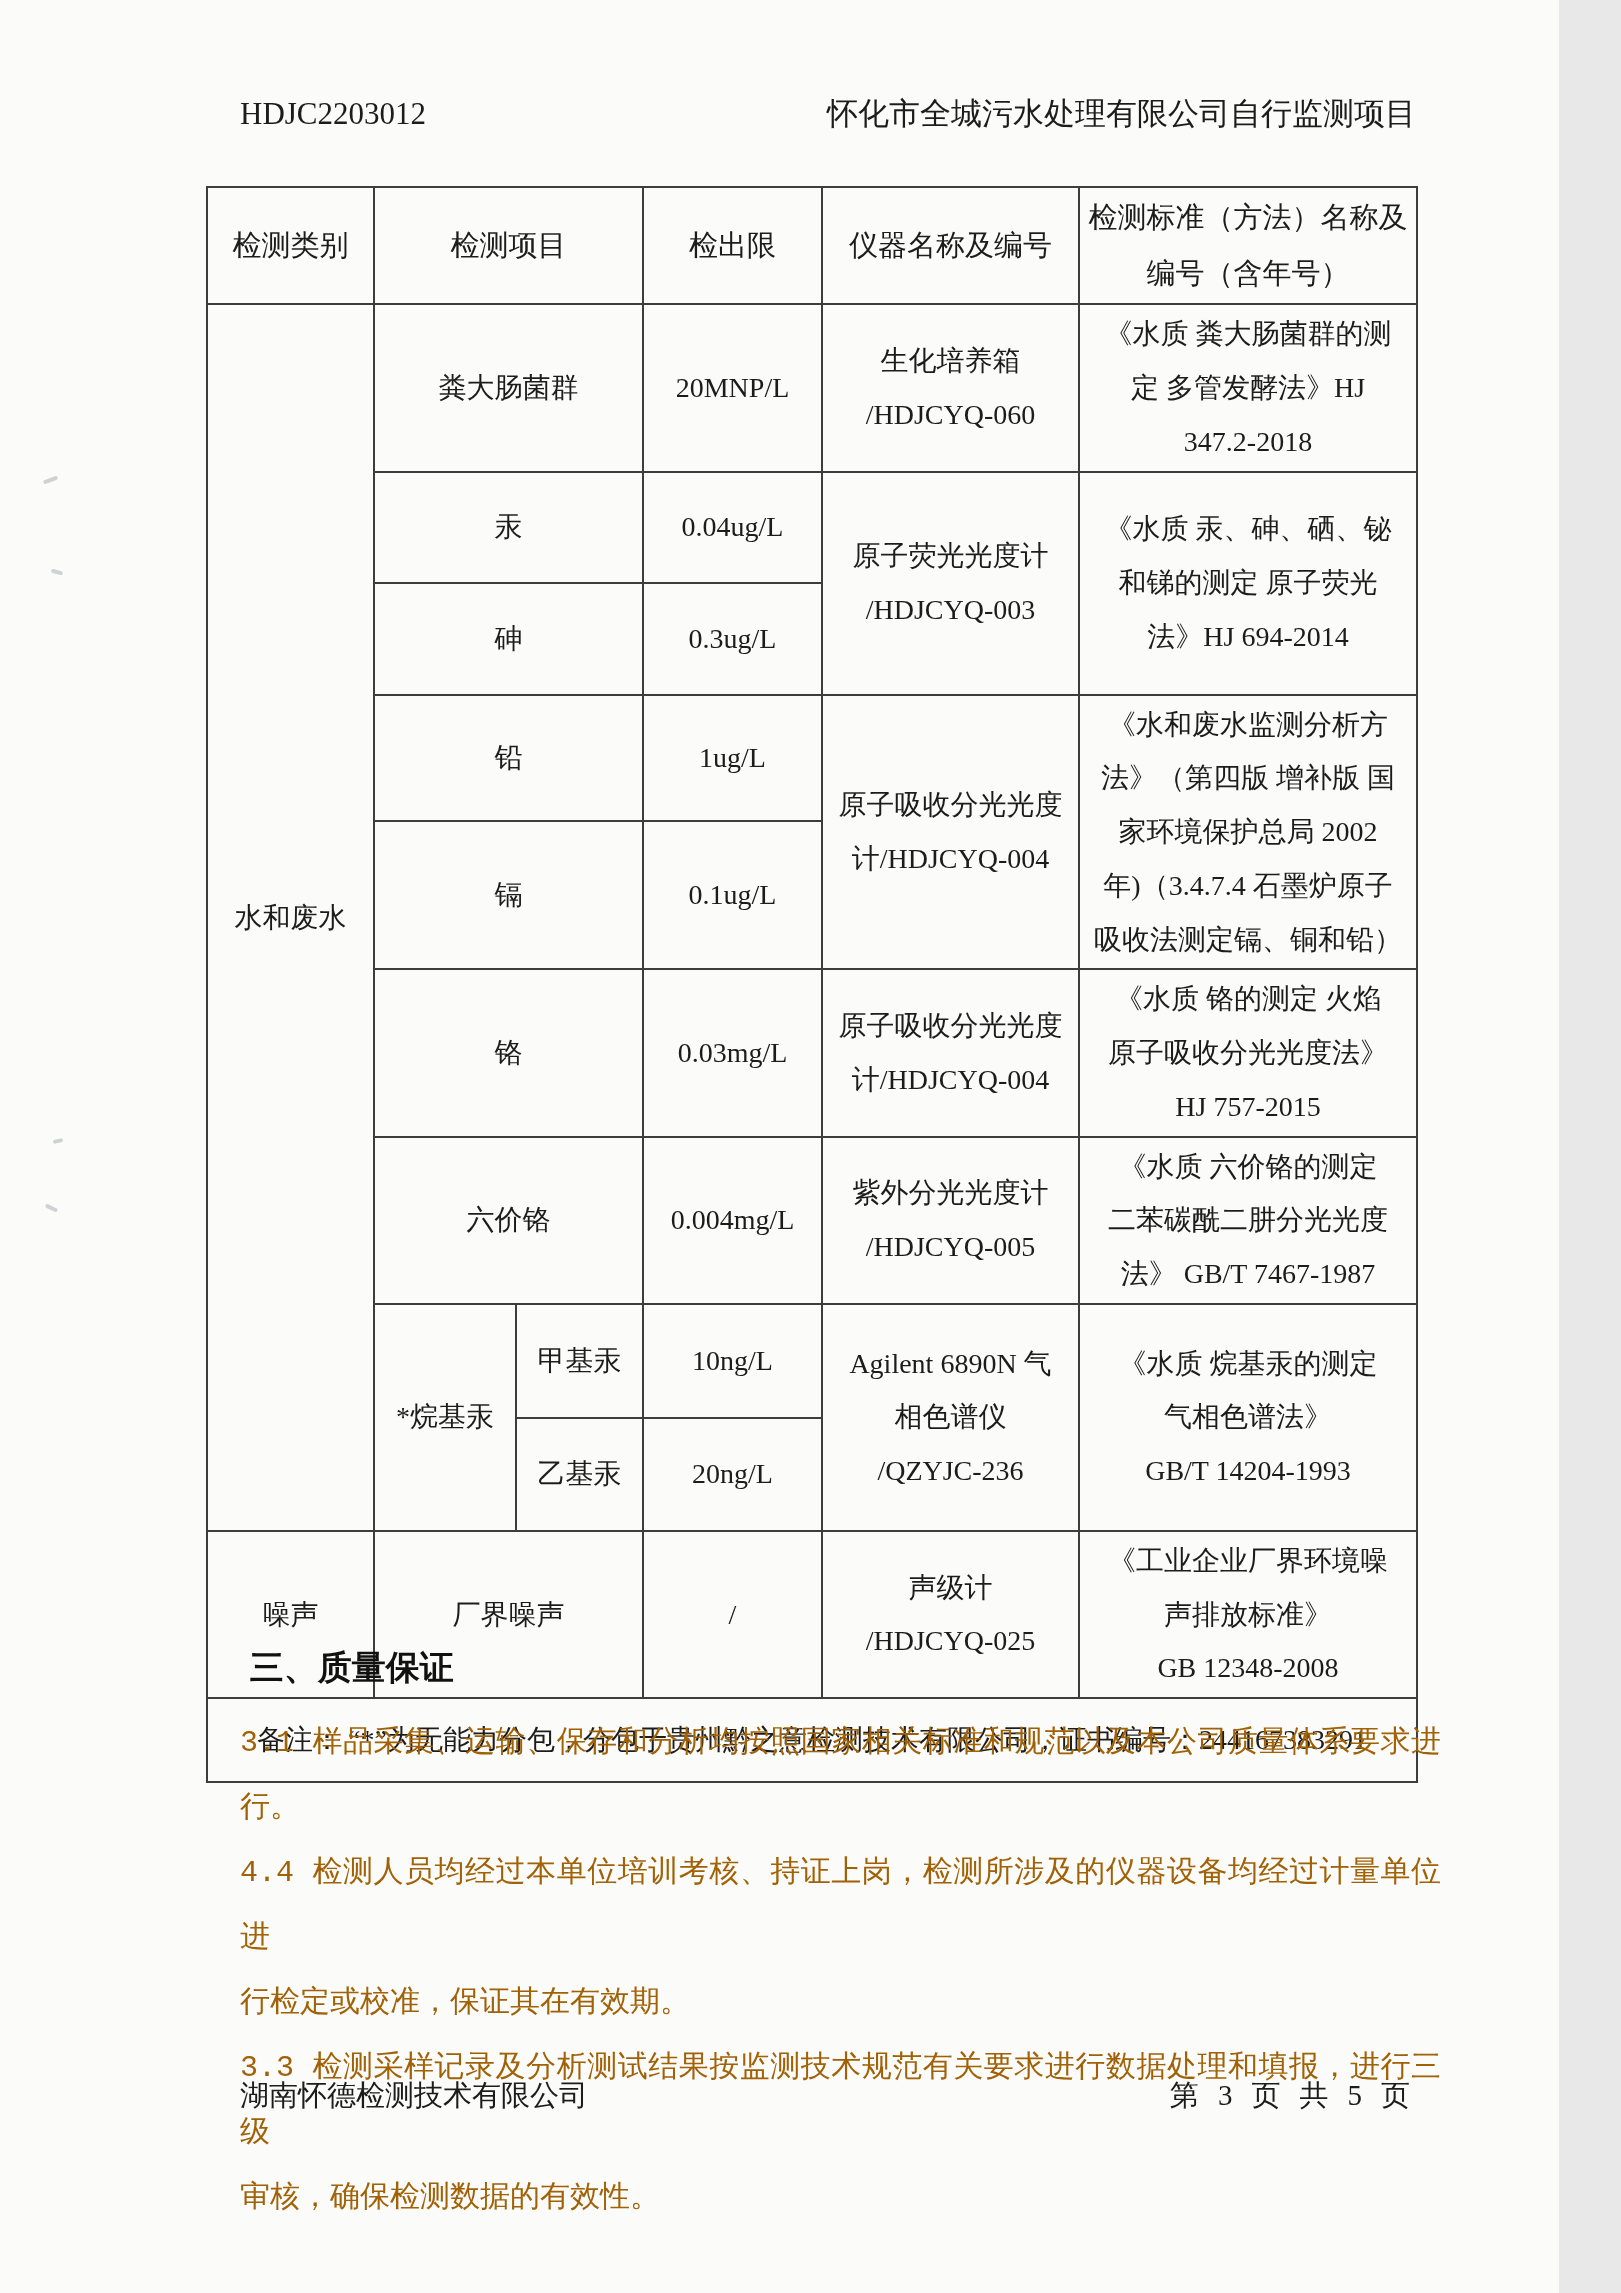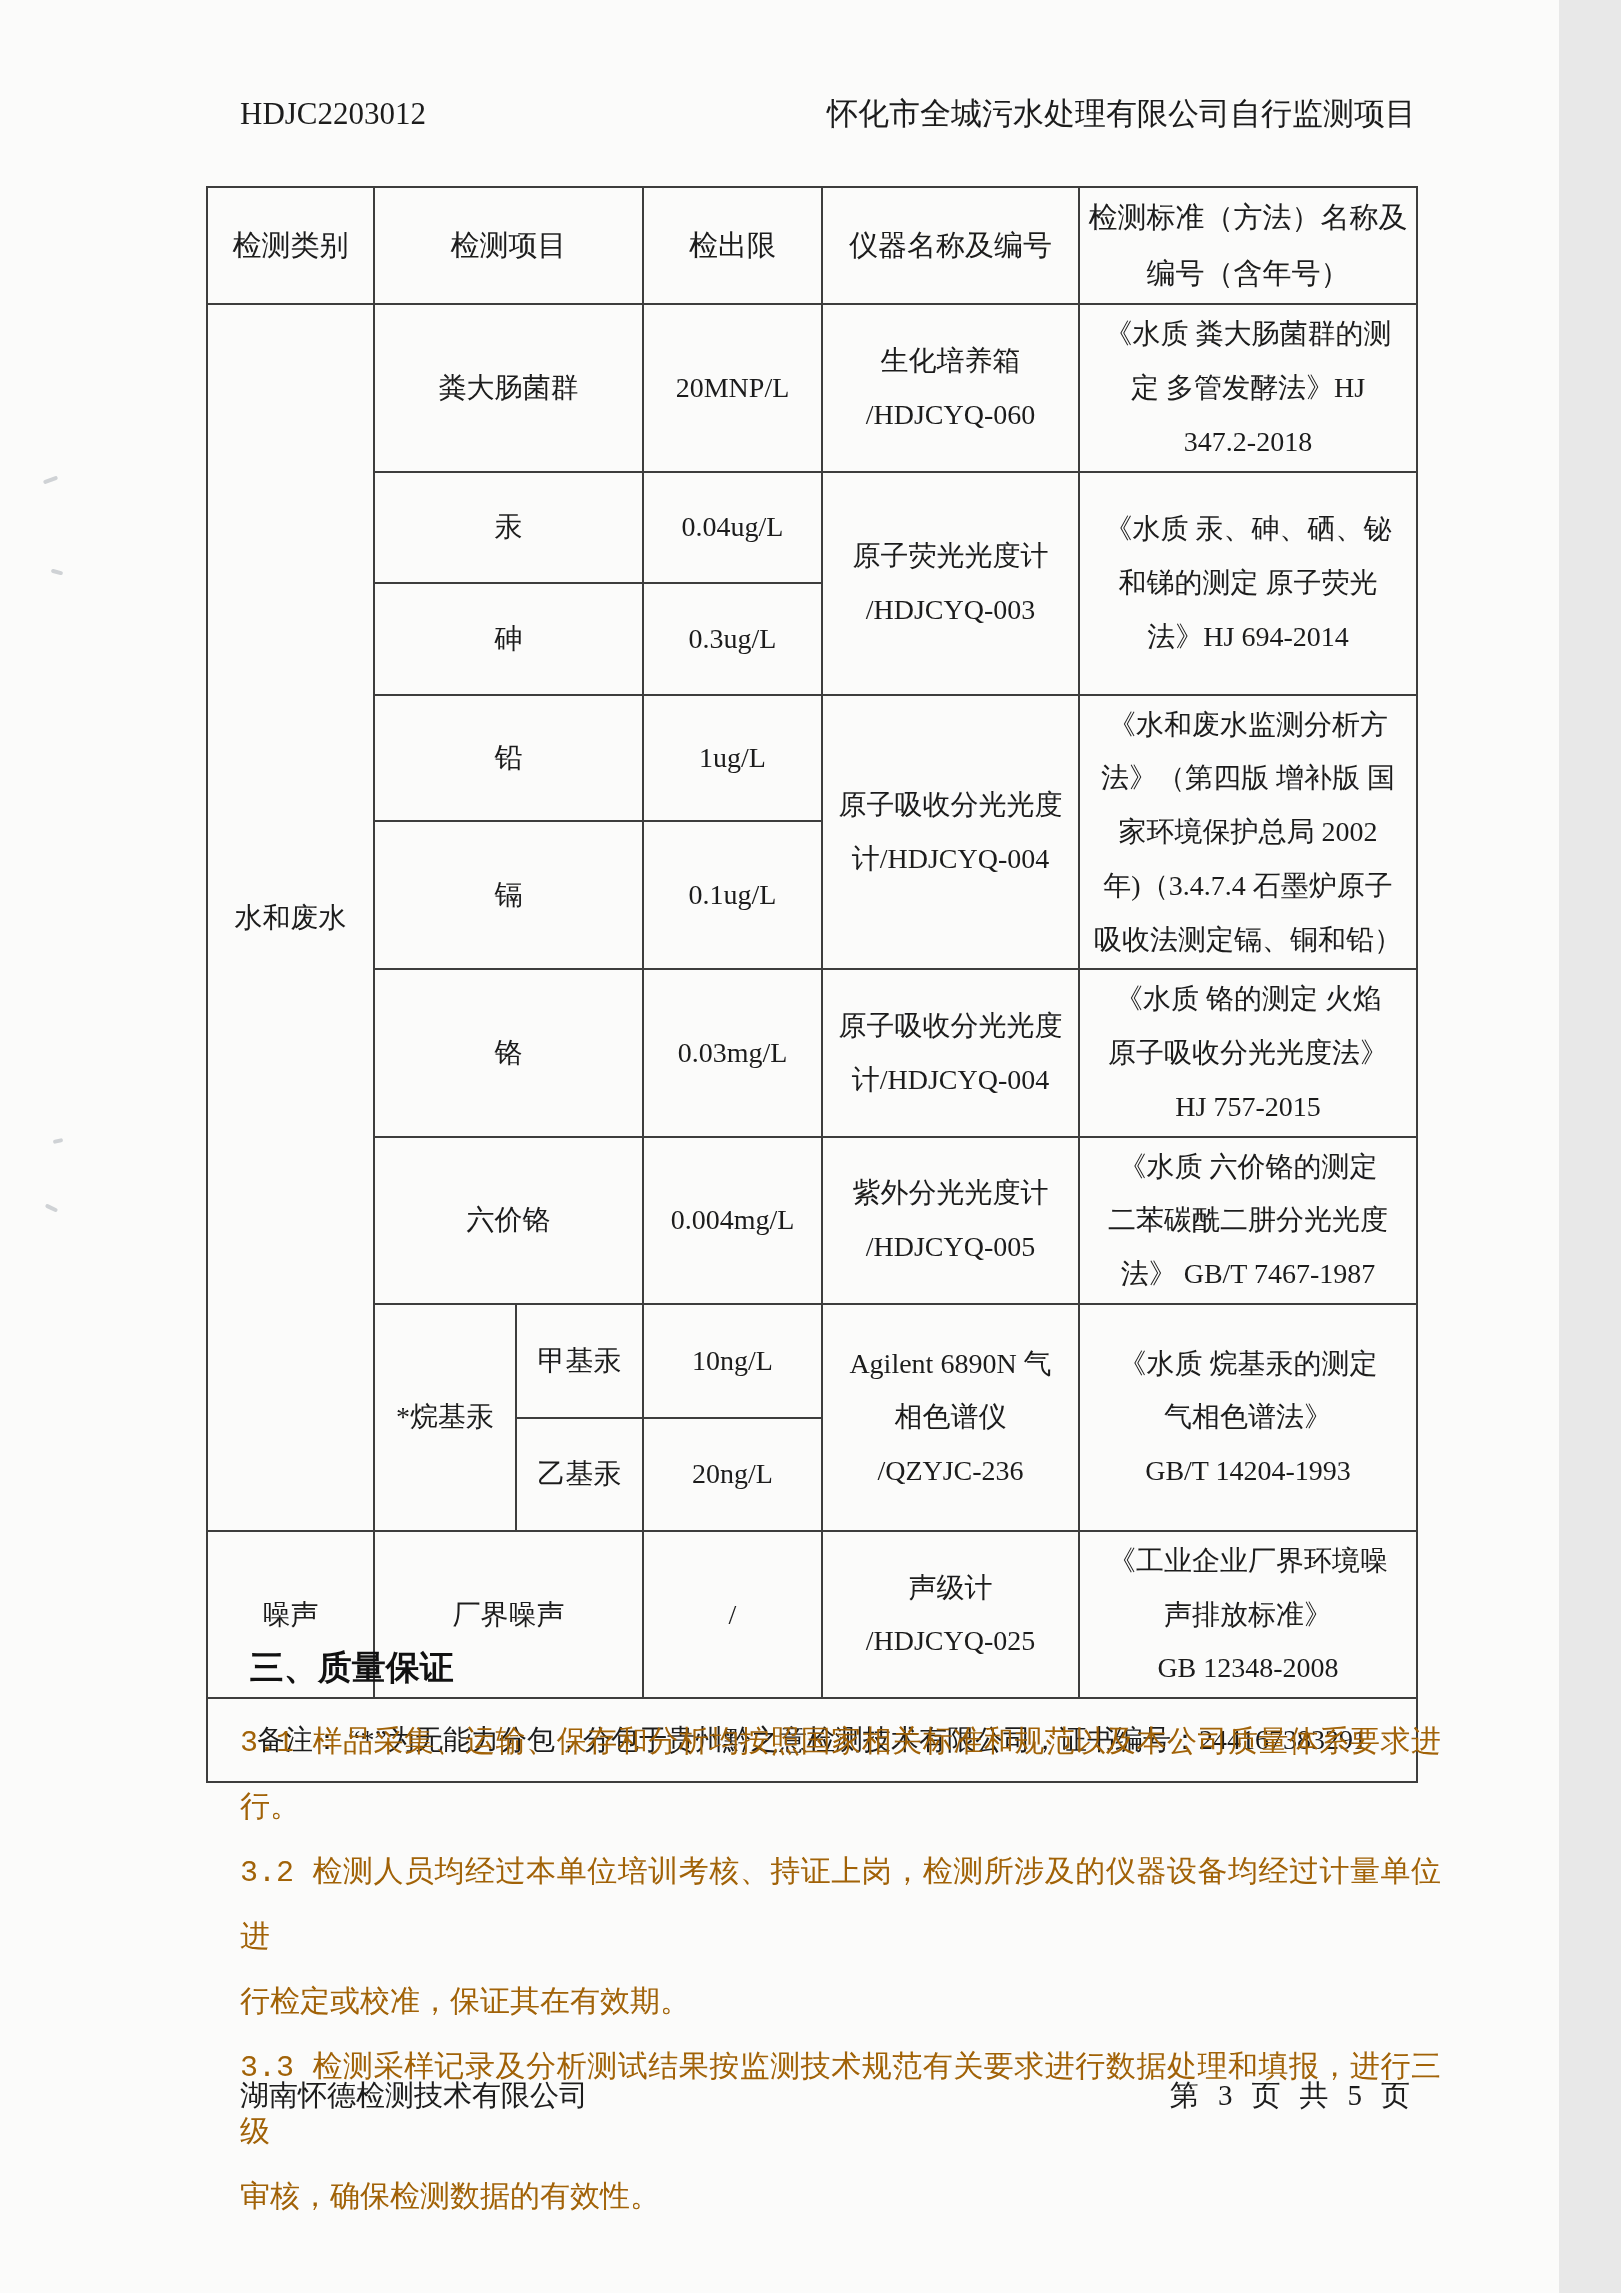--- a/index.html
+++ b/index.html
@@ -208,21 +208,21 @@
     </tr>
     <tr class="h11">
       <td colspan="6" class="note-cell">备注： “*”为无能力分包，分包于贵州黔之意检测技术有限公司，证书编号：244167383291</td>
     </tr>
   </tbody>
     </table>
 
   <div class="section">
     <h2>三、质量保证</h2>
     <div class="para">3.1 样品采集、运输、保存和分析均按照国家相关标准和规范以及本公司质量体系要求进行。</div>
-    <div class="para">3.2 检测人员均经过本单位培训考核、持证上岗，检测所涉及的仪器设备均经过计量单位进
+    <div class="para">4.4 检测人员均经过本单位培训考核、持证上岗，检测所涉及的仪器设备均经过计量单位进
 行检定或校准，保证其在有效期。</div>
     <div class="para">3.3 检测采样记录及分析测试结果按监测技术规范有关要求进行数据处理和填报，进行三级
 审核，确保检测数据的有效性。</div>
   </div>
 
   <div class="doc-footer">
     <span>湖南怀德检测技术有限公司</span>
     <span class="pageno">第 3 页 共 5 页</span>
   </div>
 

